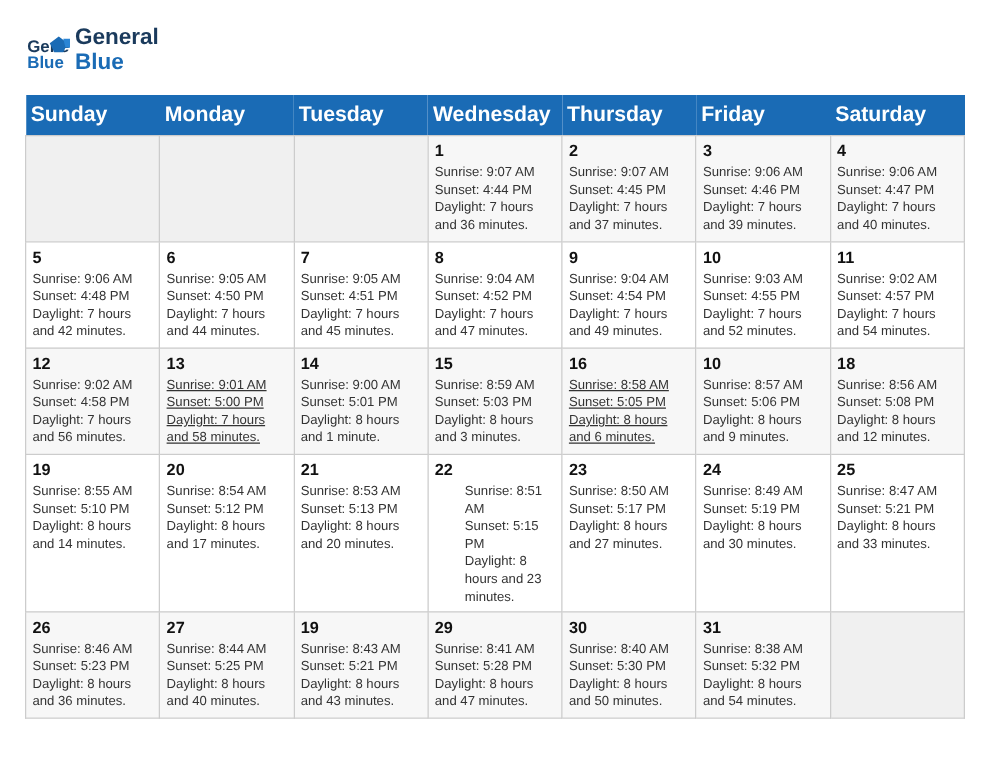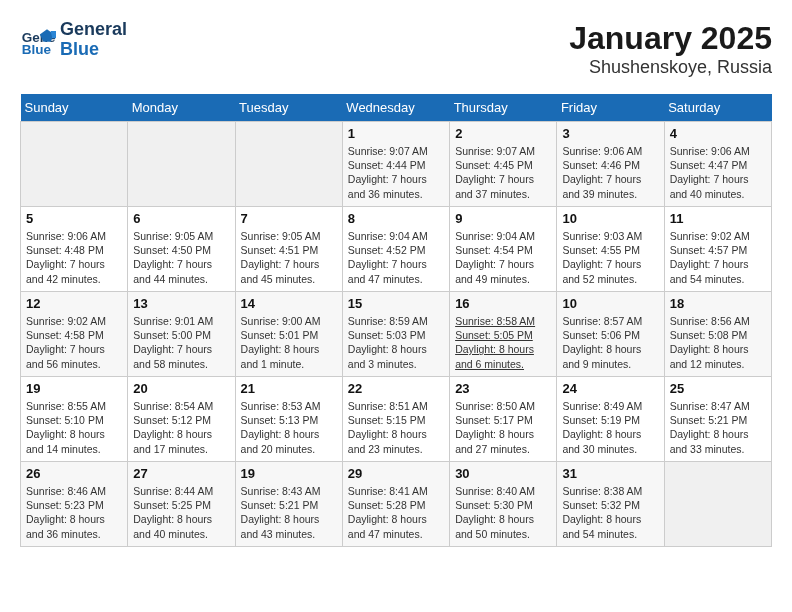--- a/index.html
+++ b/index.html
@@ -47,22 +47,22 @@
     table {
       width: 100%;
       border-collapse: collapse;
       font-size: 11px;
     }
     thead tr th {
       background-color: #1a6bb5;
       color: #fff;
       padding: 6px 4px;
       text-align: left;
-      font-size: 13px;
-      font-weight: normal;
+      font-size: 17px;
+      font-weight: bold;
     }
     tbody tr td {
       border: 1px solid #ccc;
       vertical-align: top;
       padding: 4px 5px;
       height: 85px;
       width: calc(100% / 7);
       color: #222;
       background: #fff;
     }
@@ -93,24 +93,20 @@
       <text x="2" y="22" font-size="15" font-weight="bold" fill="#1a3a5c">General</text>
       <text x="2" y="36" font-size="15" font-weight="bold" fill="#1a6bb5">Blue</text>
       <polygon points="30,8 38,14 34,22 26,22 22,14" fill="#1a6bb5"></polygon>
       <polygon points="34,10 40,10 40,18 36,18" fill="#2a85d5"></polygon>
     </svg>
     <div class="logo-text">
       <div>General</div>
       <div style="color:#1a6bb5;">Blue</div>
     </div>
   </div>
-  <div class="title-block">
-    <h1>January 2025</h1>
-    <h2>Shushenskoye, Russia</h2>
-  </div>
 </div>
 
 <table>
   <thead>
     <tr id="dow-header">
         <th>Sunday</th>
         <th>Monday</th>
         <th>Tuesday</th>
         <th>Wednesday</th>
         <th>Thursday</th>
@@ -194,21 +190,21 @@
       </tr>
       <tr>
         <td>
           <div class="day-number">12</div>
           <div class="day-info" style="white-space: pre-line;">Sunrise: 9:02 AM
 Sunset: 4:58 PM
 Daylight: 7 hours and 56 minutes.</div>
         </td>
         <td>
           <div class="day-number">13</div>
-          <div class="day-info" style="white-space: pre-line;">Sunrise: 9:01 AM
+          <div class="day-info" style="white-space: pre-line; text-decoration: underline;">Sunrise: 9:01 AM
 Sunset: 5:00 PM
 Daylight: 7 hours and 58 minutes.</div>
         </td>
         <td>
           <div class="day-number">14</div>
           <div class="day-info" style="white-space: pre-line;">Sunrise: 9:00 AM
 Sunset: 5:01 PM
 Daylight: 8 hours and 1 minute.</div>
         </td>
         <td>
@@ -250,21 +246,21 @@
 Daylight: 8 hours and 17 minutes.</div>
         </td>
         <td>
           <div class="day-number">21</div>
           <div class="day-info" style="white-space: pre-line;">Sunrise: 8:53 AM
 Sunset: 5:13 PM
 Daylight: 8 hours and 20 minutes.</div>
         </td>
         <td>
           <div class="day-number">22</div>
-          <div class="day-info" style="white-space: pre-line;">Sunrise: 8:51 AM
+          <div class="day-info" style="white-space: pre-line; margin-left: 24px;">Sunrise: 8:51 AM
 Sunset: 5:15 PM
 Daylight: 8 hours and 23 minutes.</div>
         </td>
         <td>
           <div class="day-number">23</div>
           <div class="day-info" style="white-space: pre-line;">Sunrise: 8:50 AM
 Sunset: 5:17 PM
 Daylight: 8 hours and 27 minutes.</div>
         </td>
         <td>

